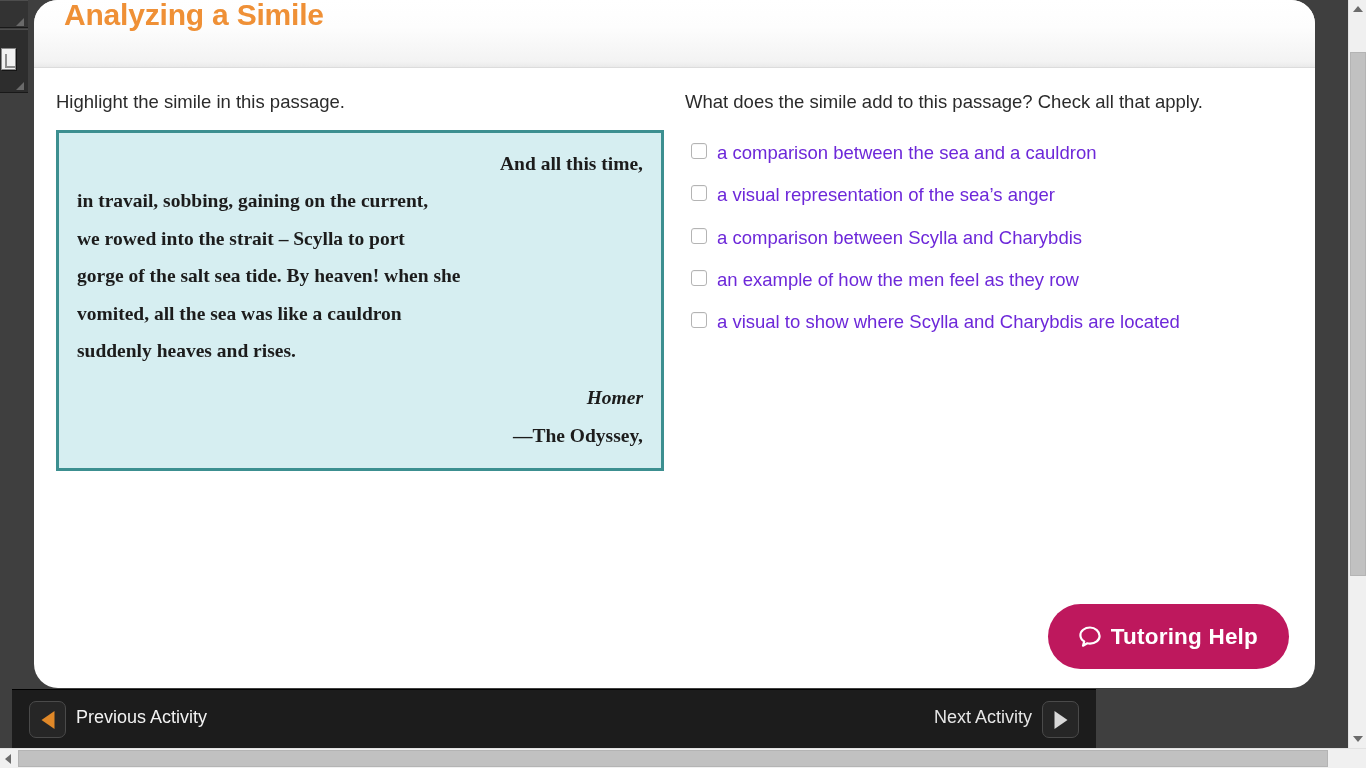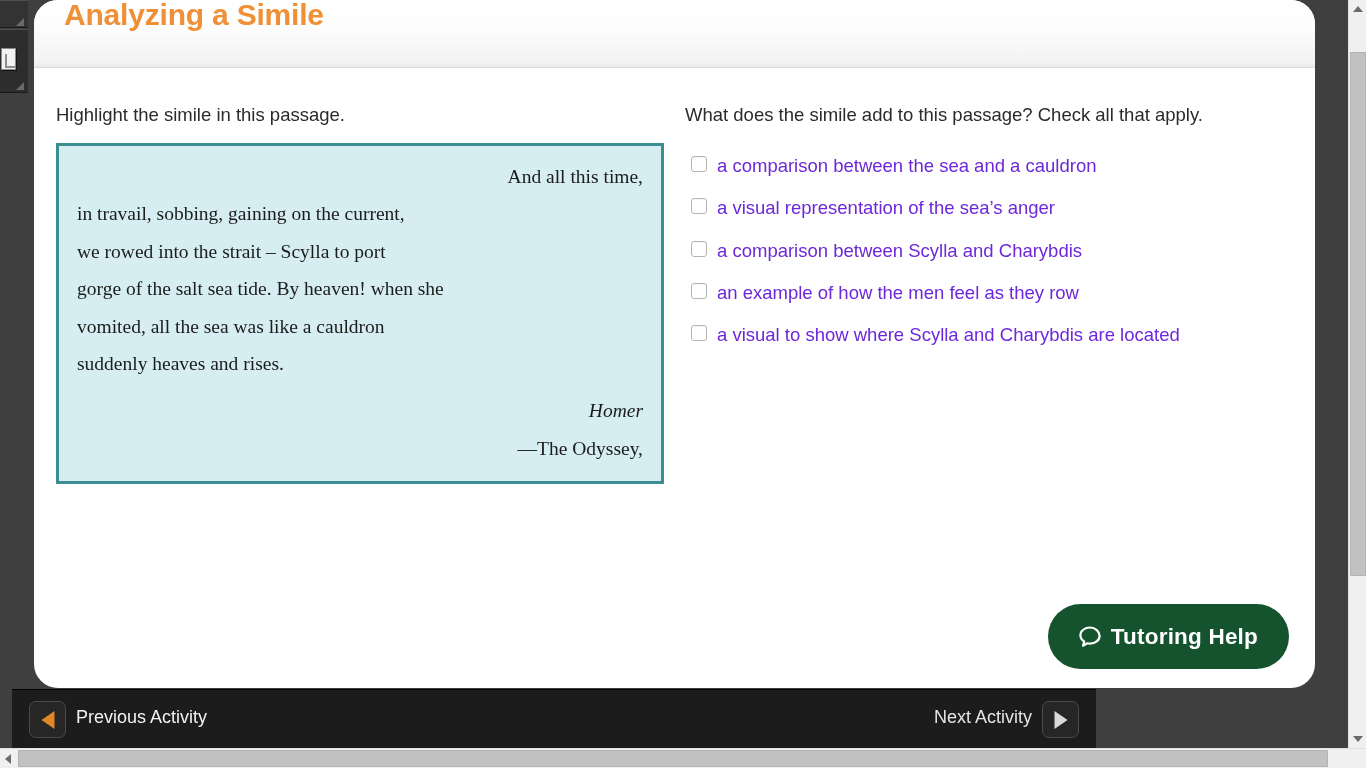--- a/index.html
+++ b/index.html
@@ -104,30 +104,31 @@
   #col-right {
     position: absolute;
     left: 651px; top: 16px;
     width: 590px;
   }
 
   .prompt {
     font-size: 18.5px;
     color: #2b2b2b;
     line-height: 1.5;
-    margin: 17px 0 14px 0;
+    margin: 4px 0 14px 0;
   }
   #col-right .prompt { margin-bottom: 23px; }
 
   
   #passage-box {
     width: 608px;
     background: #d6eef1;
     border: 3px solid #3c8f90;
     padding: 12px 18px 14px 18px;
+    font-weight: bold;
   }
   .passage-line {
     font-family: "Liberation Serif", serif;
     font-size: 19.5px;
     color: #1c1c1c;
     line-height: 1.92;
     white-space: nowrap;
   }
   .passage-line.right { text-align: right; }
   .passage-line.italic { font-style: italic; }
@@ -157,21 +158,21 @@
 
   
   #tutoring-help {
     position: absolute;
     right: 26px; bottom: 19px;
     display: flex;
     align-items: center;
     gap: 6px;
     height: 65px;
     padding: 0 31px 0 27px;
-    background: #14532d;
+    background: #be185d;
     border-radius: 34px;
     cursor: pointer;
   }
   #tutoring-help .label {
     font-size: 22.5px;
     font-weight: bold;
     color: #ffffff;
     letter-spacing: .2px;
     white-space: nowrap;
   }

